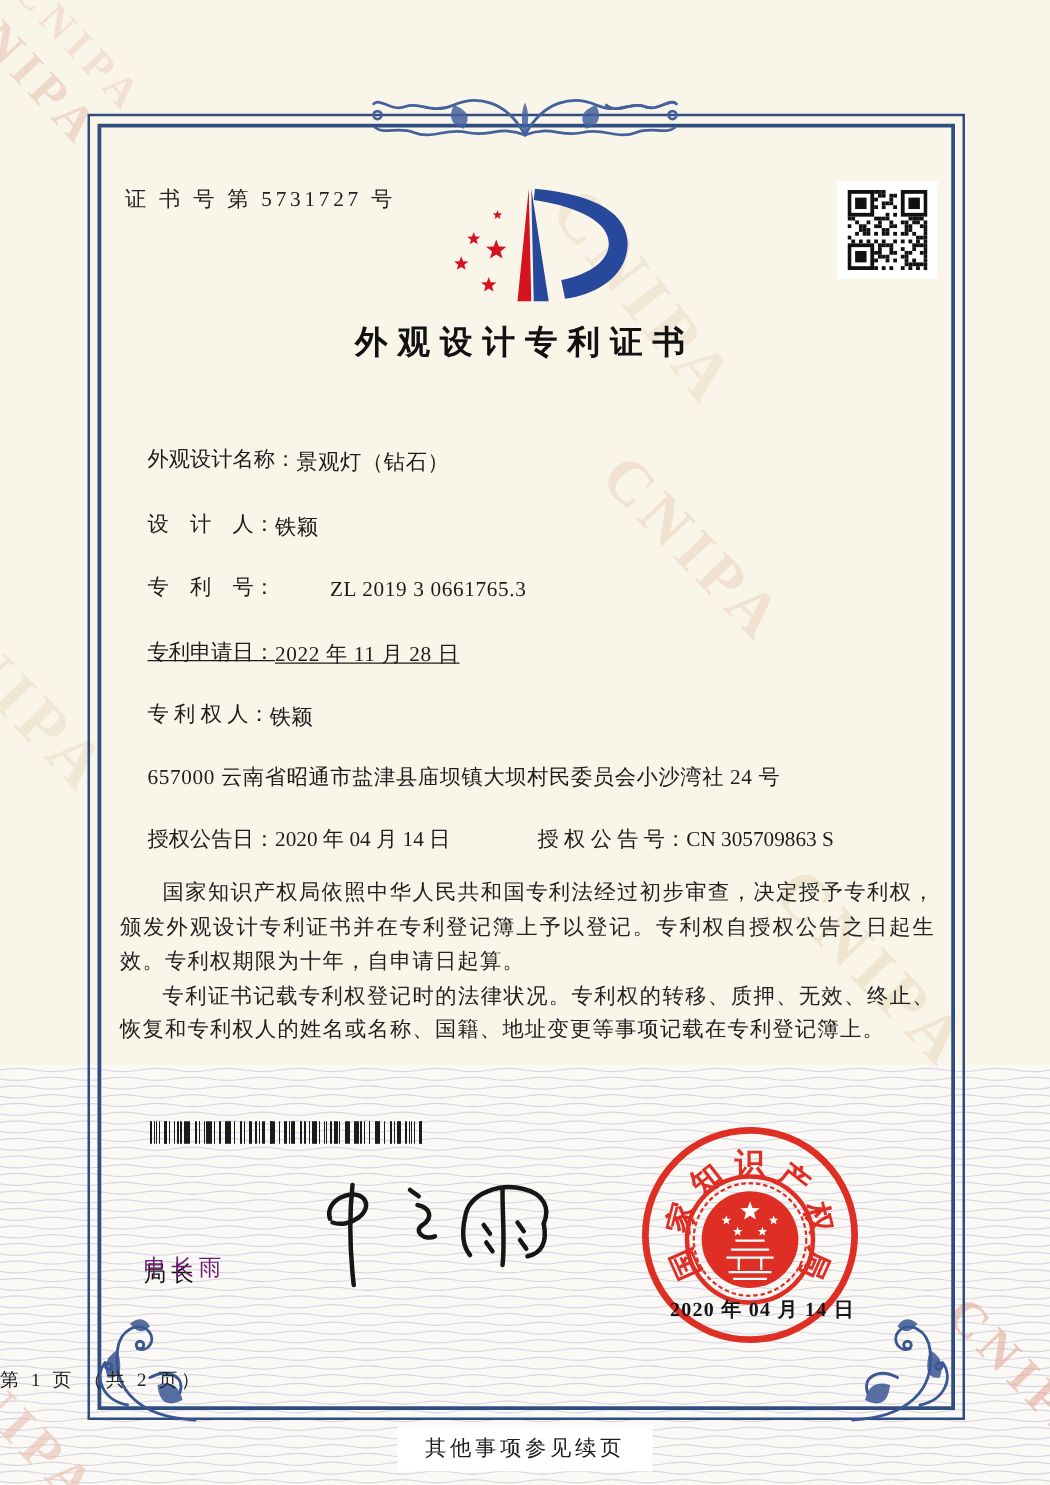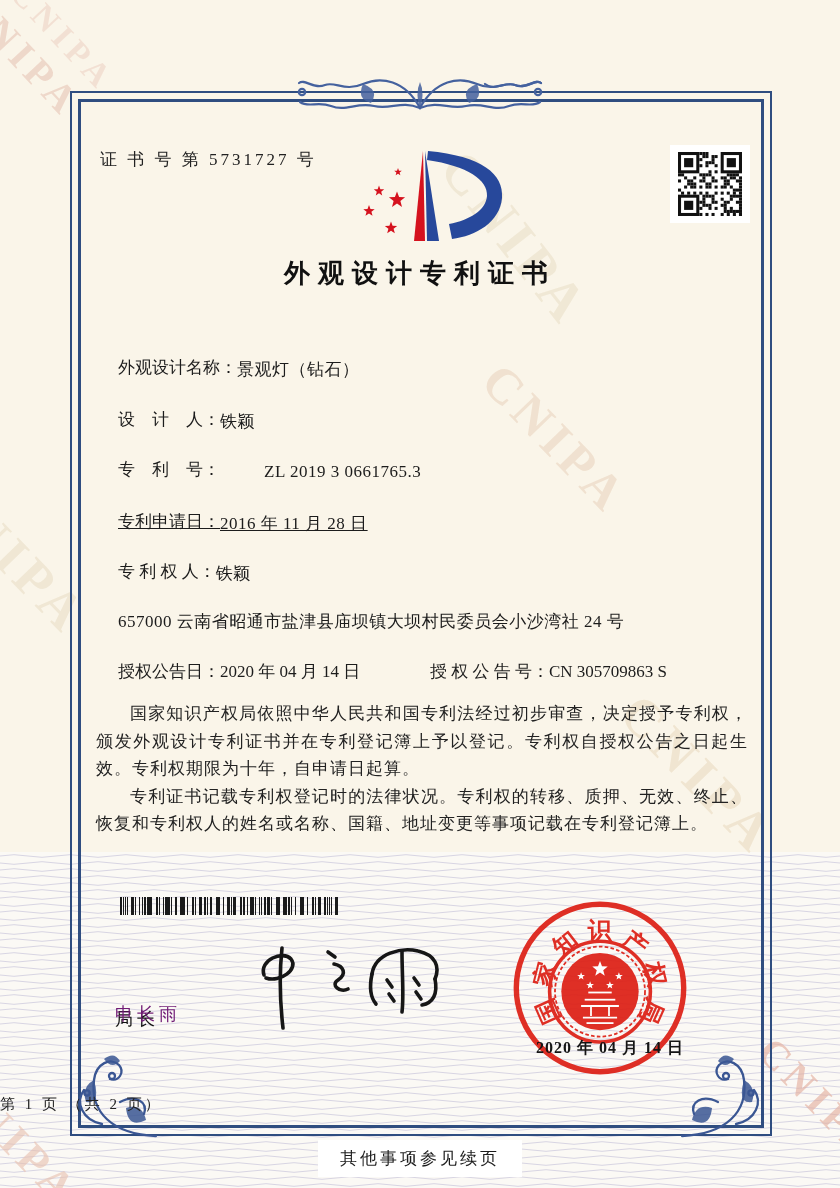--- a/index.html
+++ b/index.html
@@ -330,21 +330,21 @@
 <div class="field-row" style="top:408px;">
   <span class="field-label">设　计　人：</span>
   <span class="field-value">铁颖</span>
 </div>
 <div class="field-row" style="top:458px;gap:44px;">
   <span class="field-label">专　利　号：</span>
   <span class="field-value">ZL 2019 3 0661765.3</span>
 </div>
 <div class="field-row" style="top:510px;text-decoration:underline;">
   <span class="field-label">专利申请日：</span>
-  <span class="field-value">2016 年 11 月 28 日</span>
+  <span class="field-value">2022 年 11 月 28 日</span>
 </div>
 <div class="field-row" style="top:560px;">
   <span class="field-label">专 利 权 人：</span>
   <span class="field-value">铁颖</span>
 </div>
 <div class="field-row" style="top:608px;width:548px;">
   <span class="field-value">657000 云南省昭通市盐津县庙坝镇大坝村民委员会小沙湾社 24 号</span>
 </div>
 
 <div id="grant-row">

